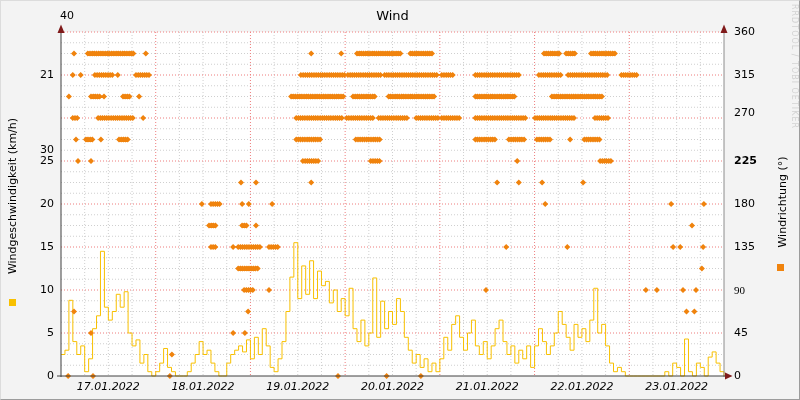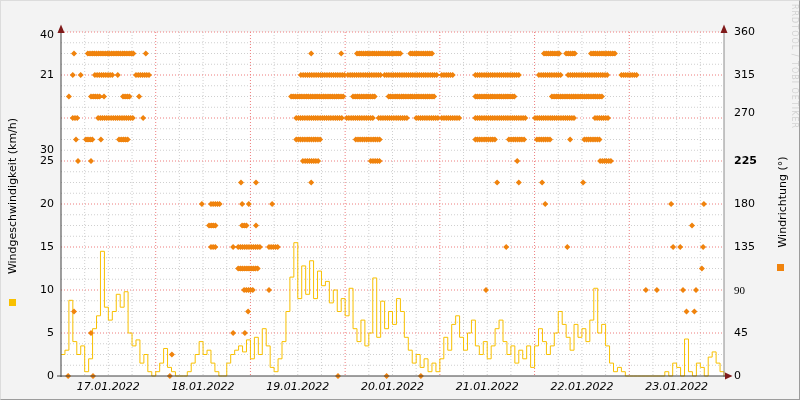--- a/index.html
+++ b/index.html
@@ -91,35 +91,36 @@
       <line x1="60" y1="31" x2="723" y2="31" stroke="#ee7d7d" stroke-width="1" stroke-dasharray="1 2"></line>
       <path d="M60,353.5 L63.94642857142857,353.5 L63.94642857142857,349.2 L67.89285714285714,349.2 L67.89285714285714,299.32 L71.83928571428571,299.32 L71.83928571428571,340.6 L75.78571428571429,340.6 L75.78571428571429,353.5 L79.73214285714286,353.5 L79.73214285714286,344.9 L83.67857142857143,344.9 L83.67857142857143,370.7 L87.625,370.7 L87.625,357.8 L91.57142857142857,357.8 L91.57142857142857,327.7 L95.51785714285714,327.7 L95.51785714285714,314.8 L99.46428571428572,314.8 L99.46428571428572,250.3 L103.41071428571428,250.3 L103.41071428571428,306.2 L107.35714285714286,306.2 L107.35714285714286,319.1 L111.30357142857143,319.1 L111.30357142857143,310.5 L115.25,310.5 L115.25,293.3 L119.19642857142857,293.3 L119.19642857142857,306.2 L123.14285714285714,306.2 L123.14285714285714,290.72 L127.08928571428571,290.72 L127.08928571428571,332 L131.03571428571428,332 L131.03571428571428,344.9 L134.98214285714286,344.9 L134.98214285714286,338.88 L138.92857142857144,338.88 L138.92857142857144,362.1 L142.875,362.1 L142.875,353.5 L146.82142857142856,353.5 L146.82142857142856,370.7 L150.76785714285714,370.7 L150.76785714285714,375 L154.71428571428572,375 L154.71428571428572,370.7 L158.66071428571428,370.7 L158.66071428571428,362.1 L162.60714285714286,362.1 L162.60714285714286,347.48 L166.55357142857144,347.48 L166.55357142857144,366.4 L170.5,366.4 L170.5,370.7 L174.44642857142856,370.7 L174.44642857142856,375 L178.39285714285714,375 L178.39285714285714,375 L182.33928571428572,375 L182.33928571428572,375 L186.28571428571428,375 L186.28571428571428,370.7 L190.23214285714286,370.7 L190.23214285714286,362.1 L194.17857142857142,362.1 L194.17857142857142,353.5 L198.125,353.5 L198.125,340.6 L202.07142857142858,340.6 L202.07142857142858,353.5 L206.01785714285714,353.5 L206.01785714285714,349.2 L209.96428571428572,349.2 L209.96428571428572,362.1 L213.91071428571428,362.1 L213.91071428571428,370.7 L217.85714285714286,370.7 L217.85714285714286,375 L221.80357142857142,375 L221.80357142857142,375 L225.75,375 L225.75,362.1 L229.69642857142858,362.1 L229.69642857142858,353.5 L233.64285714285714,353.5 L233.64285714285714,349.2 L237.58928571428572,349.2 L237.58928571428572,344.9 L241.53571428571428,344.9 L241.53571428571428,350.92 L245.48214285714286,350.92 L245.48214285714286,338.88 L249.42857142857142,338.88 L249.42857142857142,357.8 L253.375,357.8 L253.375,336.3 L257.32142857142856,336.3 L257.32142857142856,353.5 L261.2678571428571,353.5 L261.2678571428571,327.7 L265.2142857142857,327.7 L265.2142857142857,344.9 L269.1607142857143,344.9 L269.1607142857143,366.4 L273.1071428571429,366.4 L273.1071428571429,370.7 L277.05357142857144,370.7 L277.05357142857144,357.8 L281,357.8 L281,340.6 L284.94642857142856,340.6 L284.94642857142856,310.5 L288.8928571428571,310.5 L288.8928571428571,276.1 L292.8392857142857,276.1 L292.8392857142857,241.7 L296.7857142857143,241.7 L296.7857142857143,297.6 L300.7321428571429,297.6 L300.7321428571429,264.92 L304.67857142857144,264.92 L304.67857142857144,293.3 L308.625,293.3 L308.625,259.76 L312.57142857142856,259.76 L312.57142857142856,297.6 L316.51785714285717,297.6 L316.51785714285717,270.08 L320.4642857142857,270.08 L320.4642857142857,284.7 L324.4107142857143,284.7 L324.4107142857143,280.4 L328.35714285714283,280.4 L328.35714285714283,301.9 L332.30357142857144,301.9 L332.30357142857144,289 L336.25,289 L336.25,310.5 L340.19642857142856,310.5 L340.19642857142856,297.6 L344.14285714285717,297.6 L344.14285714285717,314.8 L348.0892857142857,314.8 L348.0892857142857,287.28 L352.0357142857143,287.28 L352.0357142857143,327.7 L355.98214285714283,327.7 L355.98214285714283,340.6 L359.92857142857144,340.6 L359.92857142857144,319.1 L363.875,319.1 L363.875,344.9 L367.82142857142856,344.9 L367.82142857142856,332 L371.76785714285717,332 L371.76785714285717,276.96000000000004 L375.7142857142857,276.96000000000004 L375.7142857142857,336.3 L379.6607142857143,336.3 L379.6607142857143,300.18 L383.60714285714283,300.18 L383.60714285714283,327.7 L387.55357142857144,327.7 L387.55357142857144,310.5 L391.5,310.5 L391.5,323.4 L395.44642857142856,323.4 L395.44642857142856,297.6 L399.39285714285717,297.6 L399.39285714285717,310.5 L403.3392857142857,310.5 L403.3392857142857,336.3 L407.2857142857143,336.3 L407.2857142857143,349.2 L411.23214285714283,349.2 L411.23214285714283,362.1 L415.17857142857144,362.1 L415.17857142857144,353.5 L419.125,353.5 L419.125,366.4 L423.07142857142856,366.4 L423.07142857142856,357.8 L427.01785714285717,357.8 L427.01785714285717,370.7 L430.9642857142857,370.7 L430.9642857142857,362.1 L434.9107142857143,362.1 L434.9107142857143,370.7 L438.85714285714283,370.7 L438.85714285714283,357.8 L442.80357142857144,357.8 L442.80357142857144,336.3 L446.75,336.3 L446.75,349.2 L450.69642857142856,349.2 L450.69642857142856,323.4 L454.64285714285717,323.4 L454.64285714285717,314.8 L458.5892857142857,314.8 L458.5892857142857,336.3 L462.5357142857143,336.3 L462.5357142857143,349.2 L466.48214285714283,349.2 L466.48214285714283,332 L470.42857142857144,332 L470.42857142857144,319.1 L474.375,319.1 L474.375,344.9 L478.32142857142856,344.9 L478.32142857142856,353.5 L482.26785714285717,353.5 L482.26785714285717,340.6 L486.2142857142857,340.6 L486.2142857142857,357.8 L490.1607142857143,357.8 L490.1607142857143,344.9 L494.10714285714283,344.9 L494.10714285714283,327.7 L498.05357142857144,327.7 L498.05357142857144,319.1 L502,319.1 L502,340.6 L505.94642857142856,340.6 L505.94642857142856,353.5 L509.89285714285717,353.5 L509.89285714285717,344.9 L513.8392857142858,344.9 L513.8392857142858,362.1 L517.7857142857142,362.1 L517.7857142857142,349.2 L521.7321428571429,349.2 L521.7321428571429,357.8 L525.6785714285714,357.8 L525.6785714285714,344.9 L529.625,344.9 L529.625,366.4 L533.5714285714286,366.4 L533.5714285714286,344.9 L537.5178571428571,344.9 L537.5178571428571,327.7 L541.4642857142858,327.7 L541.4642857142858,340.6 L545.4107142857142,340.6 L545.4107142857142,353.5 L549.3571428571429,353.5 L549.3571428571429,344.9 L553.3035714285714,344.9 L553.3035714285714,332 L557.25,332 L557.25,310.5 L561.1964285714286,310.5 L561.1964285714286,323.4 L565.1428571428571,323.4 L565.1428571428571,336.3 L569.0892857142858,336.3 L569.0892857142858,349.2 L573.0357142857143,349.2 L573.0357142857143,323.4 L576.9821428571429,323.4 L576.9821428571429,336.3 L580.9285714285714,336.3 L580.9285714285714,327.7 L584.875,327.7 L584.875,340.6 L588.8214285714286,340.6 L588.8214285714286,319.1 L592.7678571428571,319.1 L592.7678571428571,287.28 L596.7142857142857,287.28 L596.7142857142857,332 L600.6607142857143,332 L600.6607142857143,323.4 L604.6071428571429,323.4 L604.6071428571429,344.9 L608.5535714285714,344.9 L608.5535714285714,362.1 L612.5,362.1 L612.5,370.7 L616.4464285714286,370.7 L616.4464285714286,366.4 L620.3928571428571,366.4 L620.3928571428571,370.7 L624.3392857142857,370.7 L624.3392857142857,375 L628.2857142857143,375 L628.2857142857143,375 L632.2321428571429,375 L632.2321428571429,375 L636.1785714285714,375 L636.1785714285714,375 L640.125,375 L640.125,375 L644.0714285714286,375 L644.0714285714286,375 L648.0178571428571,375 L648.0178571428571,375 L651.9642857142857,375 L651.9642857142857,375 L655.9107142857143,375 L655.9107142857143,375 L659.8571428571429,375 L659.8571428571429,375 L663.8035714285714,375 L663.8035714285714,370.7 L667.75,370.7 L667.75,375 L671.6964285714286,375 L671.6964285714286,362.1 L675.6428571428571,362.1 L675.6428571428571,366.4 L679.5892857142857,366.4 L679.5892857142857,375 L683.5357142857143,375 L683.5357142857143,338.02 L687.4821428571429,338.02 L687.4821428571429,370.7 L691.4285714285714,370.7 L691.4285714285714,375 L695.375,375 L695.375,362.1 L699.3214285714286,362.1 L699.3214285714286,366.4 L703.2678571428571,366.4 L703.2678571428571,375 L707.2142857142857,375 L707.2142857142857,356.08 L711.1607142857143,356.08 L711.1607142857143,350.92 L715.1071428571429,350.92 L715.1071428571429,362.1 L719.0535714285714,362.1 L719.0535714285714,370.7 L723,370.7 L723,375" fill="none" stroke="#f8c000" stroke-width="1"></path>
       <path d="M73.0,49.5 L76.0,52.5 L73.0,55.5 L70.0,52.5 Z M86.8,49.5 L89.8,52.5 L86.8,55.5 L83.8,52.5 Z M89.0,49.5 L92.0,52.5 L89.0,55.5 L86.0,52.5 Z M91.2,49.5 L94.2,52.5 L91.2,55.5 L88.2,52.5 Z M93.3,49.5 L96.3,52.5 L93.3,55.5 L90.3,52.5 Z M95.5,49.5 L98.5,52.5 L95.5,55.5 L92.5,52.5 Z M97.7,49.5 L100.7,52.5 L97.7,55.5 L94.7,52.5 Z M99.9,49.5 L102.9,52.5 L99.9,55.5 L96.9,52.5 Z M102.0,49.5 L105.0,52.5 L102.0,55.5 L99.0,52.5 Z M104.2,49.5 L107.2,52.5 L104.2,55.5 L101.2,52.5 Z M106.4,49.5 L109.4,52.5 L106.4,55.5 L103.4,52.5 Z M108.5,49.5 L111.5,52.5 L108.5,55.5 L105.5,52.5 Z M110.7,49.5 L113.7,52.5 L110.7,55.5 L107.7,52.5 Z M112.9,49.5 L115.9,52.5 L112.9,55.5 L109.9,52.5 Z M115.1,49.5 L118.1,52.5 L115.1,55.5 L112.1,52.5 Z M117.2,49.5 L120.2,52.5 L117.2,55.5 L114.2,52.5 Z M119.4,49.5 L122.4,52.5 L119.4,55.5 L116.4,52.5 Z M121.6,49.5 L124.6,52.5 L121.6,55.5 L118.6,52.5 Z M123.7,49.5 L126.7,52.5 L123.7,55.5 L120.7,52.5 Z M125.9,49.5 L128.9,52.5 L125.9,55.5 L122.9,52.5 Z M128.1,49.5 L131.1,52.5 L128.1,55.5 L125.1,52.5 Z M130.2,49.5 L133.2,52.5 L130.2,55.5 L127.2,52.5 Z M132.4,49.5 L135.4,52.5 L132.4,55.5 L129.4,52.5 Z M144.8,49.5 L147.8,52.5 L144.8,55.5 L141.8,52.5 Z M310.2,49.5 L313.2,52.5 L310.2,55.5 L307.2,52.5 Z M340.2,49.5 L343.2,52.5 L340.2,55.5 L337.2,52.5 Z M356.0,49.5 L359.0,52.5 L356.0,55.5 L353.0,52.5 Z M358.2,49.5 L361.2,52.5 L358.2,55.5 L355.2,52.5 Z M360.3,49.5 L363.3,52.5 L360.3,55.5 L357.3,52.5 Z M362.5,49.5 L365.5,52.5 L362.5,55.5 L359.5,52.5 Z M364.7,49.5 L367.7,52.5 L364.7,55.5 L361.7,52.5 Z M366.8,49.5 L369.8,52.5 L366.8,55.5 L363.8,52.5 Z M369.0,49.5 L372.0,52.5 L369.0,55.5 L366.0,52.5 Z M371.2,49.5 L374.2,52.5 L371.2,55.5 L368.2,52.5 Z M373.3,49.5 L376.3,52.5 L373.3,55.5 L370.3,52.5 Z M375.5,49.5 L378.5,52.5 L375.5,55.5 L372.5,52.5 Z M377.7,49.5 L380.7,52.5 L377.7,55.5 L374.7,52.5 Z M379.9,49.5 L382.9,52.5 L379.9,55.5 L376.9,52.5 Z M382.0,49.5 L385.0,52.5 L382.0,55.5 L379.0,52.5 Z M384.2,49.5 L387.2,52.5 L384.2,55.5 L381.2,52.5 Z M386.4,49.5 L389.4,52.5 L386.4,55.5 L383.4,52.5 Z M388.5,49.5 L391.5,52.5 L388.5,55.5 L385.5,52.5 Z M390.7,49.5 L393.7,52.5 L390.7,55.5 L387.7,52.5 Z M392.9,49.5 L395.9,52.5 L392.9,55.5 L389.9,52.5 Z M395.1,49.5 L398.1,52.5 L395.1,55.5 L392.1,52.5 Z M397.2,49.5 L400.2,52.5 L397.2,55.5 L394.2,52.5 Z M399.4,49.5 L402.4,52.5 L399.4,55.5 L396.4,52.5 Z M409.3,49.5 L412.3,52.5 L409.3,55.5 L406.3,52.5 Z M411.4,49.5 L414.4,52.5 L411.4,55.5 L408.4,52.5 Z M413.6,49.5 L416.6,52.5 L413.6,55.5 L410.6,52.5 Z M415.8,49.5 L418.8,52.5 L415.8,55.5 L412.8,52.5 Z M417.9,49.5 L420.9,52.5 L417.9,55.5 L414.9,52.5 Z M420.1,49.5 L423.1,52.5 L420.1,55.5 L417.1,52.5 Z M422.3,49.5 L425.3,52.5 L422.3,55.5 L419.3,52.5 Z M424.5,49.5 L427.5,52.5 L424.5,55.5 L421.5,52.5 Z M426.6,49.5 L429.6,52.5 L426.6,55.5 L423.6,52.5 Z M428.8,49.5 L431.8,52.5 L428.8,55.5 L425.8,52.5 Z M431.0,49.5 L434.0,52.5 L431.0,55.5 L428.0,52.5 Z M543.0,49.5 L546.0,52.5 L543.0,55.5 L540.0,52.5 Z M545.2,49.5 L548.2,52.5 L545.2,55.5 L542.2,52.5 Z M547.4,49.5 L550.4,52.5 L547.4,55.5 L544.4,52.5 Z M549.6,49.5 L552.6,52.5 L549.6,55.5 L546.6,52.5 Z M551.7,49.5 L554.7,52.5 L551.7,55.5 L548.7,52.5 Z M553.9,49.5 L556.9,52.5 L553.9,55.5 L550.9,52.5 Z M556.1,49.5 L559.1,52.5 L556.1,55.5 L553.1,52.5 Z M558.2,49.5 L561.2,52.5 L558.2,55.5 L555.2,52.5 Z M565.1,49.5 L568.1,52.5 L565.1,55.5 L562.1,52.5 Z M567.3,49.5 L570.3,52.5 L567.3,55.5 L564.3,52.5 Z M569.5,49.5 L572.5,52.5 L569.5,55.5 L566.5,52.5 Z M571.7,49.5 L574.7,52.5 L571.7,55.5 L568.7,52.5 Z M573.8,49.5 L576.8,52.5 L573.8,55.5 L570.8,52.5 Z M590.0,49.5 L593.0,52.5 L590.0,55.5 L587.0,52.5 Z M592.2,49.5 L595.2,52.5 L592.2,55.5 L589.2,52.5 Z M594.3,49.5 L597.3,52.5 L594.3,55.5 L591.3,52.5 Z M596.5,49.5 L599.5,52.5 L596.5,55.5 L593.5,52.5 Z M598.7,49.5 L601.7,52.5 L598.7,55.5 L595.7,52.5 Z M600.9,49.5 L603.9,52.5 L600.9,55.5 L597.9,52.5 Z M603.0,49.5 L606.0,52.5 L603.0,55.5 L600.0,52.5 Z M605.2,49.5 L608.2,52.5 L605.2,55.5 L602.2,52.5 Z M607.4,49.5 L610.4,52.5 L607.4,55.5 L604.4,52.5 Z M609.5,49.5 L612.5,52.5 L609.5,55.5 L606.5,52.5 Z M611.7,49.5 L614.7,52.5 L611.7,55.5 L608.7,52.5 Z M613.9,49.5 L616.9,52.5 L613.9,55.5 L610.9,52.5 Z M71.8,71.0 L74.8,74.0 L71.8,77.0 L68.8,74.0 Z M79.7,71.0 L82.7,74.0 L79.7,77.0 L76.7,74.0 Z M93.9,71.0 L96.9,74.0 L93.9,77.0 L90.9,74.0 Z M96.1,71.0 L99.1,74.0 L96.1,77.0 L93.1,74.0 Z M98.3,71.0 L101.3,74.0 L98.3,77.0 L95.3,74.0 Z M100.5,71.0 L103.5,74.0 L100.5,77.0 L97.5,74.0 Z M102.6,71.0 L105.6,74.0 L102.6,77.0 L99.6,74.0 Z M104.8,71.0 L107.8,74.0 L104.8,77.0 L101.8,74.0 Z M107.0,71.0 L110.0,74.0 L107.0,77.0 L104.0,74.0 Z M109.1,71.0 L112.1,74.0 L109.1,77.0 L106.1,74.0 Z M111.3,71.0 L114.3,74.0 L111.3,77.0 L108.3,74.0 Z M116.8,71.0 L119.8,74.0 L116.8,77.0 L113.8,74.0 Z M135.0,71.0 L138.0,74.0 L135.0,77.0 L132.0,74.0 Z M137.2,71.0 L140.2,74.0 L137.2,77.0 L134.2,74.0 Z M139.3,71.0 L142.3,74.0 L139.3,77.0 L136.3,74.0 Z M141.5,71.0 L144.5,74.0 L141.5,77.0 L138.5,74.0 Z M143.7,71.0 L146.7,74.0 L143.7,77.0 L140.7,74.0 Z M145.8,71.0 L148.8,74.0 L145.8,77.0 L142.8,74.0 Z M148.0,71.0 L151.0,74.0 L148.0,77.0 L145.0,74.0 Z M299.9,71.0 L302.9,74.0 L299.9,77.0 L296.9,74.0 Z M302.1,71.0 L305.1,74.0 L302.1,77.0 L299.1,74.0 Z M304.3,71.0 L307.3,74.0 L304.3,77.0 L301.3,74.0 Z M306.5,71.0 L309.5,74.0 L306.5,77.0 L303.5,74.0 Z M308.6,71.0 L311.6,74.0 L308.6,77.0 L305.6,74.0 Z M310.8,71.0 L313.8,74.0 L310.8,77.0 L307.8,74.0 Z M313.0,71.0 L316.0,74.0 L313.0,77.0 L310.0,74.0 Z M315.1,71.0 L318.1,74.0 L315.1,77.0 L312.1,74.0 Z M317.3,71.0 L320.3,74.0 L317.3,77.0 L314.3,74.0 Z M319.5,71.0 L322.5,74.0 L319.5,77.0 L316.5,74.0 Z M321.6,71.0 L324.6,74.0 L321.6,77.0 L318.6,74.0 Z M323.8,71.0 L326.8,74.0 L323.8,77.0 L320.8,74.0 Z M326.0,71.0 L329.0,74.0 L326.0,77.0 L323.0,74.0 Z M328.2,71.0 L331.2,74.0 L328.2,77.0 L325.2,74.0 Z M330.3,71.0 L333.3,74.0 L330.3,77.0 L327.3,74.0 Z M332.5,71.0 L335.5,74.0 L332.5,77.0 L329.5,74.0 Z M334.7,71.0 L337.7,74.0 L334.7,77.0 L331.7,74.0 Z M336.8,71.0 L339.8,74.0 L336.8,77.0 L333.8,74.0 Z M339.0,71.0 L342.0,74.0 L339.0,77.0 L336.0,74.0 Z M341.2,71.0 L344.2,74.0 L341.2,77.0 L338.2,74.0 Z M343.4,71.0 L346.4,74.0 L343.4,77.0 L340.4,74.0 Z M346.9,71.0 L349.9,74.0 L346.9,77.0 L343.9,74.0 Z M349.1,71.0 L352.1,74.0 L349.1,77.0 L346.1,74.0 Z M351.2,71.0 L354.2,74.0 L351.2,77.0 L348.2,74.0 Z M353.4,71.0 L356.4,74.0 L353.4,77.0 L350.4,74.0 Z M355.6,71.0 L358.6,74.0 L355.6,77.0 L352.6,74.0 Z M357.8,71.0 L360.8,74.0 L357.8,77.0 L354.8,74.0 Z M359.9,71.0 L362.9,74.0 L359.9,77.0 L356.9,74.0 Z M362.1,71.0 L365.1,74.0 L362.1,77.0 L359.1,74.0 Z M364.3,71.0 L367.3,74.0 L364.3,77.0 L361.3,74.0 Z M366.4,71.0 L369.4,74.0 L366.4,77.0 L363.4,74.0 Z M368.6,71.0 L371.6,74.0 L368.6,77.0 L365.6,74.0 Z M370.8,71.0 L373.8,74.0 L370.8,77.0 L367.8,74.0 Z M373.0,71.0 L376.0,74.0 L373.0,77.0 L370.0,74.0 Z M375.1,71.0 L378.1,74.0 L375.1,77.0 L372.1,74.0 Z M377.3,71.0 L380.3,74.0 L377.3,77.0 L374.3,74.0 Z M379.5,71.0 L382.5,74.0 L379.5,77.0 L376.5,74.0 Z M383.6,71.0 L386.6,74.0 L383.6,77.0 L380.6,74.0 Z M385.8,71.0 L388.8,74.0 L385.8,77.0 L382.8,74.0 Z M387.9,71.0 L390.9,74.0 L387.9,77.0 L384.9,74.0 Z M390.1,71.0 L393.1,74.0 L390.1,77.0 L387.1,74.0 Z M392.3,71.0 L395.3,74.0 L392.3,77.0 L389.3,74.0 Z M394.5,71.0 L397.5,74.0 L394.5,77.0 L391.5,74.0 Z M396.6,71.0 L399.6,74.0 L396.6,77.0 L393.6,74.0 Z M398.8,71.0 L401.8,74.0 L398.8,77.0 L395.8,74.0 Z M401.0,71.0 L404.0,74.0 L401.0,77.0 L398.0,74.0 Z M403.1,71.0 L406.1,74.0 L403.1,77.0 L400.1,74.0 Z M405.3,71.0 L408.3,74.0 L405.3,77.0 L402.3,74.0 Z M407.5,71.0 L410.5,74.0 L407.5,77.0 L404.5,74.0 Z M409.7,71.0 L412.7,74.0 L409.7,77.0 L406.7,74.0 Z M411.8,71.0 L414.8,74.0 L411.8,77.0 L408.8,74.0 Z M414.0,71.0 L417.0,74.0 L414.0,77.0 L411.0,74.0 Z M416.2,71.0 L419.2,74.0 L416.2,77.0 L413.2,74.0 Z M418.3,71.0 L421.3,74.0 L418.3,77.0 L415.3,74.0 Z M420.5,71.0 L423.5,74.0 L420.5,77.0 L417.5,74.0 Z M422.7,71.0 L425.7,74.0 L422.7,77.0 L419.7,74.0 Z M424.8,71.0 L427.8,74.0 L424.8,77.0 L421.8,74.0 Z M427.0,71.0 L430.0,74.0 L427.0,77.0 L424.0,74.0 Z M429.2,71.0 L432.2,74.0 L429.2,77.0 L426.2,74.0 Z M431.4,71.0 L434.4,74.0 L431.4,77.0 L428.4,74.0 Z M433.5,71.0 L436.5,74.0 L433.5,77.0 L430.5,74.0 Z M435.7,71.0 L438.7,74.0 L435.7,77.0 L432.7,74.0 Z M440.8,71.0 L443.8,74.0 L440.8,77.0 L437.8,74.0 Z M443.0,71.0 L446.0,74.0 L443.0,77.0 L440.0,74.0 Z M445.2,71.0 L448.2,74.0 L445.2,77.0 L442.2,74.0 Z M447.3,71.0 L450.3,74.0 L447.3,77.0 L444.3,74.0 Z M449.5,71.0 L452.5,74.0 L449.5,77.0 L446.5,74.0 Z M451.7,71.0 L454.7,74.0 L451.7,77.0 L448.7,74.0 Z M474.4,71.0 L477.4,74.0 L474.4,77.0 L471.4,74.0 Z M476.5,71.0 L479.5,74.0 L476.5,77.0 L473.5,74.0 Z M478.7,71.0 L481.7,74.0 L478.7,77.0 L475.7,74.0 Z M480.9,71.0 L483.9,74.0 L480.9,77.0 L477.9,74.0 Z M483.1,71.0 L486.1,74.0 L483.1,77.0 L480.1,74.0 Z M485.2,71.0 L488.2,74.0 L485.2,77.0 L482.2,74.0 Z M487.4,71.0 L490.4,74.0 L487.4,77.0 L484.4,74.0 Z M489.6,71.0 L492.6,74.0 L489.6,77.0 L486.6,74.0 Z M491.7,71.0 L494.7,74.0 L491.7,77.0 L488.7,74.0 Z M493.9,71.0 L496.9,74.0 L493.9,77.0 L490.9,74.0 Z M496.1,71.0 L499.1,74.0 L496.1,77.0 L493.1,74.0 Z M498.3,71.0 L501.3,74.0 L498.3,77.0 L495.3,74.0 Z M500.4,71.0 L503.4,74.0 L500.4,77.0 L497.4,74.0 Z M502.6,71.0 L505.6,74.0 L502.6,77.0 L499.6,74.0 Z M504.8,71.0 L507.8,74.0 L504.8,77.0 L501.8,74.0 Z M506.9,71.0 L509.9,74.0 L506.9,77.0 L503.9,74.0 Z M509.1,71.0 L512.1,74.0 L509.1,77.0 L506.1,74.0 Z M511.3,71.0 L514.3,74.0 L511.3,77.0 L508.3,74.0 Z M513.4,71.0 L516.4,74.0 L513.4,77.0 L510.4,74.0 Z M515.6,71.0 L518.6,74.0 L515.6,77.0 L512.6,74.0 Z M517.8,71.0 L520.8,74.0 L517.8,77.0 L514.8,74.0 Z M537.9,71.0 L540.9,74.0 L537.9,77.0 L534.9,74.0 Z M540.1,71.0 L543.1,74.0 L540.1,77.0 L537.1,74.0 Z M542.3,71.0 L545.3,74.0 L542.3,77.0 L539.3,74.0 Z M544.4,71.0 L547.4,74.0 L544.4,77.0 L541.4,74.0 Z M546.6,71.0 L549.6,74.0 L546.6,77.0 L543.6,74.0 Z M548.8,71.0 L551.8,74.0 L548.8,77.0 L545.8,74.0 Z M550.9,71.0 L553.9,74.0 L550.9,77.0 L547.9,74.0 Z M553.1,71.0 L556.1,74.0 L553.1,77.0 L550.1,74.0 Z M555.3,71.0 L558.3,74.0 L555.3,77.0 L552.3,74.0 Z M557.4,71.0 L560.4,74.0 L557.4,77.0 L554.4,74.0 Z M559.6,71.0 L562.6,74.0 L559.6,77.0 L556.6,74.0 Z M567.1,71.0 L570.1,74.0 L567.1,77.0 L564.1,74.0 Z M569.3,71.0 L572.3,74.0 L569.3,77.0 L566.3,74.0 Z M571.5,71.0 L574.5,74.0 L571.5,77.0 L568.5,74.0 Z M573.6,71.0 L576.6,74.0 L573.6,77.0 L570.6,74.0 Z M575.8,71.0 L578.8,74.0 L575.8,77.0 L572.8,74.0 Z M578.0,71.0 L581.0,74.0 L578.0,77.0 L575.0,74.0 Z M580.1,71.0 L583.1,74.0 L580.1,77.0 L577.1,74.0 Z M582.3,71.0 L585.3,74.0 L582.3,77.0 L579.3,74.0 Z M584.5,71.0 L587.5,74.0 L584.5,77.0 L581.5,74.0 Z M586.7,71.0 L589.7,74.0 L586.7,77.0 L583.7,74.0 Z M588.8,71.0 L591.8,74.0 L588.8,77.0 L585.8,74.0 Z M591.0,71.0 L594.0,74.0 L591.0,77.0 L588.0,74.0 Z M593.2,71.0 L596.2,74.0 L593.2,77.0 L590.2,74.0 Z M595.3,71.0 L598.3,74.0 L595.3,77.0 L592.3,74.0 Z M597.5,71.0 L600.5,74.0 L597.5,77.0 L594.5,74.0 Z M599.7,71.0 L602.7,74.0 L599.7,77.0 L596.7,74.0 Z M601.8,71.0 L604.8,74.0 L601.8,77.0 L598.8,74.0 Z M604.0,71.0 L607.0,74.0 L604.0,77.0 L601.0,74.0 Z M606.2,71.0 L609.2,74.0 L606.2,77.0 L603.2,74.0 Z M620.4,71.0 L623.4,74.0 L620.4,77.0 L617.4,74.0 Z M622.6,71.0 L625.6,74.0 L622.6,77.0 L619.6,74.0 Z M624.7,71.0 L627.7,74.0 L624.7,77.0 L621.7,74.0 Z M626.9,71.0 L629.9,74.0 L626.9,77.0 L623.9,74.0 Z M629.1,71.0 L632.1,74.0 L629.1,77.0 L626.1,74.0 Z M631.2,71.0 L634.2,74.0 L631.2,77.0 L628.2,74.0 Z M633.4,71.0 L636.4,74.0 L633.4,77.0 L630.4,74.0 Z M635.6,71.0 L638.6,74.0 L635.6,77.0 L632.6,74.0 Z M67.9,92.5 L70.9,95.5 L67.9,98.5 L64.9,95.5 Z M90.0,92.5 L93.0,95.5 L90.0,98.5 L87.0,95.5 Z M92.2,92.5 L95.2,95.5 L92.2,98.5 L89.2,95.5 Z M94.3,92.5 L97.3,95.5 L94.3,98.5 L91.3,95.5 Z M96.5,92.5 L99.5,95.5 L96.5,98.5 L93.5,95.5 Z M98.7,92.5 L101.7,95.5 L98.7,98.5 L95.7,95.5 Z M103.0,92.5 L106.0,95.5 L103.0,98.5 L100.0,95.5 Z M122.0,92.5 L125.0,95.5 L122.0,98.5 L119.0,95.5 Z M124.1,92.5 L127.1,95.5 L124.1,98.5 L121.1,95.5 Z M126.3,92.5 L129.3,95.5 L126.3,98.5 L123.3,95.5 Z M128.5,92.5 L131.5,95.5 L128.5,98.5 L125.5,95.5 Z M138.1,92.5 L141.1,95.5 L138.1,98.5 L135.1,95.5 Z M290.1,92.5 L293.1,95.5 L290.1,98.5 L287.1,95.5 Z M292.2,92.5 L295.2,95.5 L292.2,98.5 L289.2,95.5 Z M294.4,92.5 L297.4,95.5 L294.4,98.5 L291.4,95.5 Z M296.6,92.5 L299.6,95.5 L296.6,98.5 L293.6,95.5 Z M298.8,92.5 L301.8,95.5 L298.8,98.5 L295.8,95.5 Z M300.9,92.5 L303.9,95.5 L300.9,98.5 L297.9,95.5 Z M303.1,92.5 L306.1,95.5 L303.1,98.5 L300.1,95.5 Z M305.3,92.5 L308.3,95.5 L305.3,98.5 L302.3,95.5 Z M307.4,92.5 L310.4,95.5 L307.4,98.5 L304.4,95.5 Z M309.6,92.5 L312.6,95.5 L309.6,98.5 L306.6,95.5 Z M311.8,92.5 L314.8,95.5 L311.8,98.5 L308.8,95.5 Z M314.0,92.5 L317.0,95.5 L314.0,98.5 L311.0,95.5 Z M316.1,92.5 L319.1,95.5 L316.1,98.5 L313.1,95.5 Z M318.3,92.5 L321.3,95.5 L318.3,98.5 L315.3,95.5 Z M320.5,92.5 L323.5,95.5 L320.5,98.5 L317.5,95.5 Z M322.6,92.5 L325.6,95.5 L322.6,98.5 L319.6,95.5 Z M324.8,92.5 L327.8,95.5 L324.8,98.5 L321.8,95.5 Z M327.0,92.5 L330.0,95.5 L327.0,98.5 L324.0,95.5 Z M329.1,92.5 L332.1,95.5 L329.1,98.5 L326.1,95.5 Z M331.3,92.5 L334.3,95.5 L331.3,98.5 L328.3,95.5 Z M333.5,92.5 L336.5,95.5 L333.5,98.5 L330.5,95.5 Z M335.7,92.5 L338.7,95.5 L335.7,98.5 L332.7,95.5 Z M337.8,92.5 L340.8,95.5 L337.8,98.5 L334.8,95.5 Z M340.0,92.5 L343.0,95.5 L340.0,98.5 L337.0,95.5 Z M342.2,92.5 L345.2,95.5 L342.2,98.5 L339.2,95.5 Z M352.0,92.5 L355.0,95.5 L352.0,98.5 L349.0,95.5 Z M354.2,92.5 L357.2,95.5 L354.2,98.5 L351.2,95.5 Z M356.4,92.5 L359.4,95.5 L356.4,98.5 L353.4,95.5 Z M358.5,92.5 L361.5,95.5 L358.5,98.5 L355.5,95.5 Z M360.7,92.5 L363.7,95.5 L360.7,98.5 L357.7,95.5 Z M362.9,92.5 L365.9,95.5 L362.9,98.5 L359.9,95.5 Z M365.1,92.5 L368.1,95.5 L365.1,98.5 L362.1,95.5 Z M367.2,92.5 L370.2,95.5 L367.2,98.5 L364.2,95.5 Z M369.4,92.5 L372.4,95.5 L369.4,98.5 L366.4,95.5 Z M371.6,92.5 L374.6,95.5 L371.6,98.5 L368.6,95.5 Z M373.7,92.5 L376.7,95.5 L373.7,98.5 L370.7,95.5 Z M387.6,92.5 L390.6,95.5 L387.6,98.5 L384.6,95.5 Z M389.7,92.5 L392.7,95.5 L389.7,98.5 L386.7,95.5 Z M391.9,92.5 L394.9,95.5 L391.9,98.5 L388.9,95.5 Z M394.1,92.5 L397.1,95.5 L394.1,98.5 L391.1,95.5 Z M396.2,92.5 L399.2,95.5 L396.2,98.5 L393.2,95.5 Z M398.4,92.5 L401.4,95.5 L398.4,98.5 L395.4,95.5 Z M400.6,92.5 L403.6,95.5 L400.6,98.5 L397.6,95.5 Z M402.7,92.5 L405.7,95.5 L402.7,98.5 L399.7,95.5 Z M404.9,92.5 L407.9,95.5 L404.9,98.5 L401.9,95.5 Z M407.1,92.5 L410.1,95.5 L407.1,98.5 L404.1,95.5 Z M409.3,92.5 L412.3,95.5 L409.3,98.5 L406.3,95.5 Z M411.4,92.5 L414.4,95.5 L411.4,98.5 L408.4,95.5 Z M413.6,92.5 L416.6,95.5 L413.6,98.5 L410.6,95.5 Z M415.8,92.5 L418.8,95.5 L415.8,98.5 L412.8,95.5 Z M417.9,92.5 L420.9,95.5 L417.9,98.5 L414.9,95.5 Z M420.1,92.5 L423.1,95.5 L420.1,98.5 L417.1,95.5 Z M422.3,92.5 L425.3,95.5 L422.3,98.5 L419.3,95.5 Z M424.5,92.5 L427.5,95.5 L424.5,98.5 L421.5,95.5 Z M426.6,92.5 L429.6,95.5 L426.6,98.5 L423.6,95.5 Z M428.8,92.5 L431.8,95.5 L428.8,98.5 L425.8,95.5 Z M431.0,92.5 L434.0,95.5 L431.0,98.5 L428.0,95.5 Z M433.1,92.5 L436.1,95.5 L433.1,98.5 L430.1,95.5 Z M474.4,92.5 L477.4,95.5 L474.4,98.5 L471.4,95.5 Z M476.5,92.5 L479.5,95.5 L476.5,98.5 L473.5,95.5 Z M478.7,92.5 L481.7,95.5 L478.7,98.5 L475.7,95.5 Z M480.9,92.5 L483.9,95.5 L480.9,98.5 L477.9,95.5 Z M483.1,92.5 L486.1,95.5 L483.1,98.5 L480.1,95.5 Z M485.2,92.5 L488.2,95.5 L485.2,98.5 L482.2,95.5 Z M487.4,92.5 L490.4,95.5 L487.4,98.5 L484.4,95.5 Z M489.6,92.5 L492.6,95.5 L489.6,98.5 L486.6,95.5 Z M491.7,92.5 L494.7,95.5 L491.7,98.5 L488.7,95.5 Z M493.9,92.5 L496.9,95.5 L493.9,98.5 L490.9,95.5 Z M496.1,92.5 L499.1,95.5 L496.1,98.5 L493.1,95.5 Z M498.3,92.5 L501.3,95.5 L498.3,98.5 L495.3,95.5 Z M500.4,92.5 L503.4,95.5 L500.4,98.5 L497.4,95.5 Z M502.6,92.5 L505.6,95.5 L502.6,98.5 L499.6,95.5 Z M504.8,92.5 L507.8,95.5 L504.8,98.5 L501.8,95.5 Z M506.9,92.5 L509.9,95.5 L506.9,98.5 L503.9,95.5 Z M509.1,92.5 L512.1,95.5 L509.1,98.5 L506.1,95.5 Z M511.3,92.5 L514.3,95.5 L511.3,98.5 L508.3,95.5 Z M513.4,92.5 L516.4,95.5 L513.4,98.5 L510.4,95.5 Z M550.9,92.5 L553.9,95.5 L550.9,98.5 L547.9,95.5 Z M553.1,92.5 L556.1,95.5 L553.1,98.5 L550.1,95.5 Z M555.3,92.5 L558.3,95.5 L555.3,98.5 L552.3,95.5 Z M557.4,92.5 L560.4,95.5 L557.4,98.5 L554.4,95.5 Z M559.6,92.5 L562.6,95.5 L559.6,98.5 L556.6,95.5 Z M561.8,92.5 L564.8,95.5 L561.8,98.5 L558.8,95.5 Z M564.0,92.5 L567.0,95.5 L564.0,98.5 L561.0,95.5 Z M566.1,92.5 L569.1,95.5 L566.1,98.5 L563.1,95.5 Z M568.3,92.5 L571.3,95.5 L568.3,98.5 L565.3,95.5 Z M570.5,92.5 L573.5,95.5 L570.5,98.5 L567.5,95.5 Z M572.6,92.5 L575.6,95.5 L572.6,98.5 L569.6,95.5 Z M574.8,92.5 L577.8,95.5 L574.8,98.5 L571.8,95.5 Z M577.0,92.5 L580.0,95.5 L577.0,98.5 L574.0,95.5 Z M579.2,92.5 L582.2,95.5 L579.2,98.5 L576.2,95.5 Z M581.3,92.5 L584.3,95.5 L581.3,98.5 L578.3,95.5 Z M583.5,92.5 L586.5,95.5 L583.5,98.5 L580.5,95.5 Z M585.7,92.5 L588.7,95.5 L585.7,98.5 L582.7,95.5 Z M587.8,92.5 L590.8,95.5 L587.8,98.5 L584.8,95.5 Z M590.0,92.5 L593.0,95.5 L590.0,98.5 L587.0,95.5 Z M592.2,92.5 L595.2,95.5 L592.2,98.5 L589.2,95.5 Z M594.3,92.5 L597.3,95.5 L594.3,98.5 L591.3,95.5 Z M596.5,92.5 L599.5,95.5 L596.5,98.5 L593.5,95.5 Z M598.7,92.5 L601.7,95.5 L598.7,98.5 L595.7,95.5 Z M600.9,92.5 L603.9,95.5 L600.9,98.5 L597.9,95.5 Z M71.8,114.0 L74.8,117.0 L71.8,120.0 L68.8,117.0 Z M74.0,114.0 L77.0,117.0 L74.0,120.0 L71.0,117.0 Z M76.2,114.0 L79.2,117.0 L76.2,120.0 L73.2,117.0 Z M97.1,114.0 L100.1,117.0 L97.1,120.0 L94.1,117.0 Z M99.3,114.0 L102.3,117.0 L99.3,120.0 L96.3,117.0 Z M101.4,114.0 L104.4,117.0 L101.4,120.0 L98.4,117.0 Z M103.6,114.0 L106.6,117.0 L103.6,120.0 L100.6,117.0 Z M105.8,114.0 L108.8,117.0 L105.8,120.0 L102.8,117.0 Z M107.9,114.0 L110.9,117.0 L107.9,120.0 L104.9,117.0 Z M110.1,114.0 L113.1,117.0 L110.1,120.0 L107.1,117.0 Z M112.3,114.0 L115.3,117.0 L112.3,120.0 L109.3,117.0 Z M114.5,114.0 L117.5,117.0 L114.5,120.0 L111.5,117.0 Z M116.6,114.0 L119.6,117.0 L116.6,120.0 L113.6,117.0 Z M118.8,114.0 L121.8,117.0 L118.8,120.0 L115.8,117.0 Z M121.0,114.0 L124.0,117.0 L121.0,120.0 L118.0,117.0 Z M123.1,114.0 L126.1,117.0 L123.1,120.0 L120.1,117.0 Z M125.3,114.0 L128.3,117.0 L125.3,120.0 L122.3,117.0 Z M127.5,114.0 L130.5,117.0 L127.5,120.0 L124.5,117.0 Z M129.7,114.0 L132.7,117.0 L129.7,120.0 L126.7,117.0 Z M131.8,114.0 L134.8,117.0 L131.8,120.0 L128.8,117.0 Z M142.1,114.0 L145.1,117.0 L142.1,120.0 L139.1,117.0 Z M295.2,114.0 L298.2,117.0 L295.2,120.0 L292.2,117.0 Z M297.4,114.0 L300.4,117.0 L297.4,120.0 L294.4,117.0 Z M299.5,114.0 L302.5,117.0 L299.5,120.0 L296.5,117.0 Z M301.7,114.0 L304.7,117.0 L301.7,120.0 L298.7,117.0 Z M303.9,114.0 L306.9,117.0 L303.9,120.0 L300.9,117.0 Z M306.1,114.0 L309.1,117.0 L306.1,120.0 L303.1,117.0 Z M308.2,114.0 L311.2,117.0 L308.2,120.0 L305.2,117.0 Z M310.4,114.0 L313.4,117.0 L310.4,120.0 L307.4,117.0 Z M312.6,114.0 L315.6,117.0 L312.6,120.0 L309.6,117.0 Z M314.7,114.0 L317.7,117.0 L314.7,120.0 L311.7,117.0 Z M316.9,114.0 L319.9,117.0 L316.9,120.0 L313.9,117.0 Z M319.1,114.0 L322.1,117.0 L319.1,120.0 L316.1,117.0 Z M321.3,114.0 L324.3,117.0 L321.3,120.0 L318.3,117.0 Z M323.4,114.0 L326.4,117.0 L323.4,120.0 L320.4,117.0 Z M325.6,114.0 L328.6,117.0 L325.6,120.0 L322.6,117.0 Z M327.8,114.0 L330.8,117.0 L327.8,120.0 L324.8,117.0 Z M329.9,114.0 L332.9,117.0 L329.9,120.0 L326.9,117.0 Z M332.1,114.0 L335.1,117.0 L332.1,120.0 L329.1,117.0 Z M334.3,114.0 L337.3,117.0 L334.3,120.0 L331.3,117.0 Z M336.4,114.0 L339.4,117.0 L336.4,120.0 L333.4,117.0 Z M338.6,114.0 L341.6,117.0 L338.6,120.0 L335.6,117.0 Z M340.8,114.0 L343.8,117.0 L340.8,120.0 L337.8,117.0 Z M345.7,114.0 L348.7,117.0 L345.7,120.0 L342.7,117.0 Z M347.9,114.0 L350.9,117.0 L347.9,120.0 L344.9,117.0 Z M350.1,114.0 L353.1,117.0 L350.1,120.0 L347.1,117.0 Z M352.2,114.0 L355.2,117.0 L352.2,120.0 L349.2,117.0 Z M354.4,114.0 L357.4,117.0 L354.4,120.0 L351.4,117.0 Z M356.6,114.0 L359.6,117.0 L356.6,120.0 L353.6,117.0 Z M358.7,114.0 L361.7,117.0 L358.7,120.0 L355.7,117.0 Z M360.9,114.0 L363.9,117.0 L360.9,120.0 L357.9,117.0 Z M363.1,114.0 L366.1,117.0 L363.1,120.0 L360.1,117.0 Z M365.3,114.0 L368.3,117.0 L365.3,120.0 L362.3,117.0 Z M367.4,114.0 L370.4,117.0 L367.4,120.0 L364.4,117.0 Z M369.6,114.0 L372.6,117.0 L369.6,120.0 L366.6,117.0 Z M371.8,114.0 L374.8,117.0 L371.8,120.0 L368.8,117.0 Z M377.7,114.0 L380.7,117.0 L377.7,120.0 L374.7,117.0 Z M379.9,114.0 L382.9,117.0 L379.9,120.0 L376.9,117.0 Z M382.0,114.0 L385.0,117.0 L382.0,120.0 L379.0,117.0 Z M384.2,114.0 L387.2,117.0 L384.2,120.0 L381.2,117.0 Z M386.4,114.0 L389.4,117.0 L386.4,120.0 L383.4,117.0 Z M388.5,114.0 L391.5,117.0 L388.5,120.0 L385.5,117.0 Z M390.7,114.0 L393.7,117.0 L390.7,120.0 L387.7,117.0 Z M392.9,114.0 L395.9,117.0 L392.9,120.0 L389.9,117.0 Z M395.1,114.0 L398.1,117.0 L395.1,120.0 L392.1,117.0 Z M397.2,114.0 L400.2,117.0 L397.2,120.0 L394.2,117.0 Z M399.4,114.0 L402.4,117.0 L399.4,120.0 L396.4,117.0 Z M401.6,114.0 L404.6,117.0 L401.6,120.0 L398.6,117.0 Z M403.7,114.0 L406.7,117.0 L403.7,120.0 L400.7,117.0 Z M405.9,114.0 L408.9,117.0 L405.9,120.0 L402.9,117.0 Z M415.2,114.0 L418.2,117.0 L415.2,120.0 L412.2,117.0 Z M417.3,114.0 L420.3,117.0 L417.3,120.0 L414.3,117.0 Z M419.5,114.0 L422.5,117.0 L419.5,120.0 L416.5,117.0 Z M421.7,114.0 L424.7,117.0 L421.7,120.0 L418.7,117.0 Z M423.9,114.0 L426.9,117.0 L423.9,120.0 L420.9,117.0 Z M426.0,114.0 L429.0,117.0 L426.0,120.0 L423.0,117.0 Z M428.2,114.0 L431.2,117.0 L428.2,120.0 L425.2,117.0 Z M430.4,114.0 L433.4,117.0 L430.4,120.0 L427.4,117.0 Z M432.5,114.0 L435.5,117.0 L432.5,120.0 L429.5,117.0 Z M434.7,114.0 L437.7,117.0 L434.7,120.0 L431.7,117.0 Z M436.9,114.0 L439.9,117.0 L436.9,120.0 L433.9,117.0 Z M440.8,114.0 L443.8,117.0 L440.8,120.0 L437.8,117.0 Z M443.0,114.0 L446.0,117.0 L443.0,120.0 L440.0,117.0 Z M445.2,114.0 L448.2,117.0 L445.2,120.0 L442.2,117.0 Z M447.3,114.0 L450.3,117.0 L447.3,120.0 L444.3,117.0 Z M449.5,114.0 L452.5,117.0 L449.5,120.0 L446.5,117.0 Z M451.7,114.0 L454.7,117.0 L451.7,120.0 L448.7,117.0 Z M453.9,114.0 L456.9,117.0 L453.9,120.0 L450.9,117.0 Z M456.0,114.0 L459.0,117.0 L456.0,120.0 L453.0,117.0 Z M458.2,114.0 L461.2,117.0 L458.2,120.0 L455.2,117.0 Z M474.4,114.0 L477.4,117.0 L474.4,120.0 L471.4,117.0 Z M476.5,114.0 L479.5,117.0 L476.5,120.0 L473.5,117.0 Z M478.7,114.0 L481.7,117.0 L478.7,120.0 L475.7,117.0 Z M480.9,114.0 L483.9,117.0 L480.9,120.0 L477.9,117.0 Z M483.1,114.0 L486.1,117.0 L483.1,120.0 L480.1,117.0 Z M485.2,114.0 L488.2,117.0 L485.2,120.0 L482.2,117.0 Z M487.4,114.0 L490.4,117.0 L487.4,120.0 L484.4,117.0 Z M489.6,114.0 L492.6,117.0 L489.6,120.0 L486.6,117.0 Z M491.7,114.0 L494.7,117.0 L491.7,120.0 L488.7,117.0 Z M493.9,114.0 L496.9,117.0 L493.9,120.0 L490.9,117.0 Z M496.1,114.0 L499.1,117.0 L496.1,120.0 L493.1,117.0 Z M498.3,114.0 L501.3,117.0 L498.3,120.0 L495.3,117.0 Z M500.4,114.0 L503.4,117.0 L500.4,120.0 L497.4,117.0 Z M502.6,114.0 L505.6,117.0 L502.6,120.0 L499.6,117.0 Z M504.8,114.0 L507.8,117.0 L504.8,120.0 L501.8,117.0 Z M506.9,114.0 L509.9,117.0 L506.9,120.0 L503.9,117.0 Z M509.1,114.0 L512.1,117.0 L509.1,120.0 L506.1,117.0 Z M511.3,114.0 L514.3,117.0 L511.3,120.0 L508.3,117.0 Z M513.4,114.0 L516.4,117.0 L513.4,120.0 L510.4,117.0 Z M515.6,114.0 L518.6,117.0 L515.6,120.0 L512.6,117.0 Z M517.8,114.0 L520.8,117.0 L517.8,120.0 L514.8,117.0 Z M520.0,114.0 L523.0,117.0 L520.0,120.0 L517.0,117.0 Z M522.1,114.0 L525.1,117.0 L522.1,120.0 L519.1,117.0 Z M524.3,114.0 L527.3,117.0 L524.3,120.0 L521.3,117.0 Z M534.0,114.0 L537.0,117.0 L534.0,120.0 L531.0,117.0 Z M536.1,114.0 L539.1,117.0 L536.1,120.0 L533.1,117.0 Z M538.3,114.0 L541.3,117.0 L538.3,120.0 L535.3,117.0 Z M540.5,114.0 L543.5,117.0 L540.5,120.0 L537.5,117.0 Z M542.6,114.0 L545.6,117.0 L542.6,120.0 L539.6,117.0 Z M544.8,114.0 L547.8,117.0 L544.8,120.0 L541.8,117.0 Z M547.0,114.0 L550.0,117.0 L547.0,120.0 L544.0,117.0 Z M549.2,114.0 L552.2,117.0 L549.2,120.0 L546.2,117.0 Z M551.3,114.0 L554.3,117.0 L551.3,120.0 L548.3,117.0 Z M553.5,114.0 L556.5,117.0 L553.5,120.0 L550.5,117.0 Z M555.7,114.0 L558.7,117.0 L555.7,120.0 L552.7,117.0 Z M557.8,114.0 L560.8,117.0 L557.8,120.0 L554.8,117.0 Z M560.0,114.0 L563.0,117.0 L560.0,120.0 L557.0,117.0 Z M562.2,114.0 L565.2,117.0 L562.2,120.0 L559.2,117.0 Z M564.4,114.0 L567.4,117.0 L564.4,120.0 L561.4,117.0 Z M566.5,114.0 L569.5,117.0 L566.5,120.0 L563.5,117.0 Z M568.7,114.0 L571.7,117.0 L568.7,120.0 L565.7,117.0 Z M570.9,114.0 L573.9,117.0 L570.9,120.0 L567.9,117.0 Z M573.0,114.0 L576.0,117.0 L573.0,120.0 L570.0,117.0 Z M594.0,114.0 L597.0,117.0 L594.0,120.0 L591.0,117.0 Z M596.1,114.0 L599.1,117.0 L596.1,120.0 L593.1,117.0 Z M598.3,114.0 L601.3,117.0 L598.3,120.0 L595.3,117.0 Z M600.5,114.0 L603.5,117.0 L600.5,120.0 L597.5,117.0 Z M602.6,114.0 L605.6,117.0 L602.6,120.0 L599.6,117.0 Z M604.8,114.0 L607.8,117.0 L604.8,120.0 L601.8,117.0 Z M607.0,114.0 L610.0,117.0 L607.0,120.0 L604.0,117.0 Z M75.0,135.5 L78.0,138.5 L75.0,141.5 L72.0,138.5 Z M84.9,135.5 L87.9,138.5 L84.9,141.5 L81.9,138.5 Z M87.0,135.5 L90.0,138.5 L87.0,141.5 L84.0,138.5 Z M89.2,135.5 L92.2,138.5 L89.2,141.5 L86.2,138.5 Z M91.4,135.5 L94.4,138.5 L91.4,141.5 L88.4,138.5 Z M99.9,135.5 L102.9,138.5 L99.9,141.5 L96.9,138.5 Z M118.0,135.5 L121.0,138.5 L118.0,141.5 L115.0,138.5 Z M120.2,135.5 L123.2,138.5 L120.2,141.5 L117.2,138.5 Z M122.4,135.5 L125.4,138.5 L122.4,141.5 L119.4,138.5 Z M124.5,135.5 L127.5,138.5 L124.5,141.5 L121.5,138.5 Z M126.7,135.5 L129.7,138.5 L126.7,141.5 L123.7,138.5 Z M295.2,135.5 L298.2,138.5 L295.2,141.5 L292.2,138.5 Z M297.4,135.5 L300.4,138.5 L297.4,141.5 L294.4,138.5 Z M299.5,135.5 L302.5,138.5 L299.5,141.5 L296.5,138.5 Z M301.7,135.5 L304.7,138.5 L301.7,141.5 L298.7,138.5 Z M303.9,135.5 L306.9,138.5 L303.9,141.5 L300.9,138.5 Z M306.1,135.5 L309.1,138.5 L306.1,141.5 L303.1,138.5 Z M308.2,135.5 L311.2,138.5 L308.2,141.5 L305.2,138.5 Z M310.4,135.5 L313.4,138.5 L310.4,141.5 L307.4,138.5 Z M312.6,135.5 L315.6,138.5 L312.6,141.5 L309.6,138.5 Z M314.7,135.5 L317.7,138.5 L314.7,141.5 L311.7,138.5 Z M316.9,135.5 L319.9,138.5 L316.9,141.5 L313.9,138.5 Z M319.1,135.5 L322.1,138.5 L319.1,141.5 L316.1,138.5 Z M354.8,135.5 L357.8,138.5 L354.8,141.5 L351.8,138.5 Z M357.0,135.5 L360.0,138.5 L357.0,141.5 L354.0,138.5 Z M359.1,135.5 L362.1,138.5 L359.1,141.5 L356.1,138.5 Z M361.3,135.5 L364.3,138.5 L361.3,141.5 L358.3,138.5 Z M363.5,135.5 L366.5,138.5 L363.5,141.5 L360.5,138.5 Z M365.7,135.5 L368.7,138.5 L365.7,141.5 L362.7,138.5 Z M367.8,135.5 L370.8,138.5 L367.8,141.5 L364.8,138.5 Z M370.0,135.5 L373.0,138.5 L370.0,141.5 L367.0,138.5 Z M372.2,135.5 L375.2,138.5 L372.2,141.5 L369.2,138.5 Z M374.3,135.5 L377.3,138.5 L374.3,141.5 L371.3,138.5 Z M376.5,135.5 L379.5,138.5 L376.5,141.5 L373.5,138.5 Z M378.7,135.5 L381.7,138.5 L378.7,141.5 L375.7,138.5 Z M474.4,135.5 L477.4,138.5 L474.4,141.5 L471.4,138.5 Z M476.5,135.5 L479.5,138.5 L476.5,141.5 L473.5,138.5 Z M478.7,135.5 L481.7,138.5 L478.7,141.5 L475.7,138.5 Z M480.9,135.5 L483.9,138.5 L480.9,141.5 L477.9,138.5 Z M483.1,135.5 L486.1,138.5 L483.1,141.5 L480.1,138.5 Z M485.2,135.5 L488.2,138.5 L485.2,141.5 L482.2,138.5 Z M487.4,135.5 L490.4,138.5 L487.4,141.5 L484.4,138.5 Z M489.6,135.5 L492.6,138.5 L489.6,141.5 L486.6,138.5 Z M491.7,135.5 L494.7,138.5 L491.7,141.5 L488.7,138.5 Z M493.9,135.5 L496.9,138.5 L493.9,141.5 L490.9,138.5 Z M507.9,135.5 L510.9,138.5 L507.9,141.5 L504.9,138.5 Z M510.1,135.5 L513.1,138.5 L510.1,141.5 L507.1,138.5 Z M512.3,135.5 L515.3,138.5 L512.3,141.5 L509.3,138.5 Z M514.4,135.5 L517.4,138.5 L514.4,141.5 L511.4,138.5 Z M516.6,135.5 L519.6,138.5 L516.6,141.5 L513.6,138.5 Z M518.8,135.5 L521.8,138.5 L518.8,141.5 L515.8,138.5 Z M520.9,135.5 L523.9,138.5 L520.9,141.5 L517.9,138.5 Z M523.1,135.5 L526.1,138.5 L523.1,141.5 L520.1,138.5 Z M535.9,135.5 L538.9,138.5 L535.9,141.5 L532.9,138.5 Z M538.1,135.5 L541.1,138.5 L538.1,141.5 L535.1,138.5 Z M540.3,135.5 L543.3,138.5 L540.3,141.5 L537.3,138.5 Z M542.5,135.5 L545.5,138.5 L542.5,141.5 L539.5,138.5 Z M544.6,135.5 L547.6,138.5 L544.6,141.5 L541.6,138.5 Z M546.8,135.5 L549.8,138.5 L546.8,141.5 L543.8,138.5 Z M549.0,135.5 L552.0,138.5 L549.0,141.5 L546.0,138.5 Z M569.1,135.5 L572.1,138.5 L569.1,141.5 L566.1,138.5 Z M583.3,135.5 L586.3,138.5 L583.3,141.5 L580.3,138.5 Z M585.5,135.5 L588.5,138.5 L585.5,141.5 L582.5,138.5 Z M587.6,135.5 L590.6,138.5 L587.6,141.5 L584.6,138.5 Z M589.8,135.5 L592.8,138.5 L589.8,141.5 L586.8,138.5 Z M592.0,135.5 L595.0,138.5 L592.0,141.5 L589.0,138.5 Z M594.1,135.5 L597.1,138.5 L594.1,141.5 L591.1,138.5 Z M596.3,135.5 L599.3,138.5 L596.3,141.5 L593.3,138.5 Z M598.5,135.5 L601.5,138.5 L598.5,141.5 L595.5,138.5 Z M77.0,157.0 L80.0,160.0 L77.0,163.0 L74.0,160.0 Z M90.0,157.0 L93.0,160.0 L90.0,163.0 L87.0,160.0 Z M301.9,157.0 L304.9,160.0 L301.9,163.0 L298.9,160.0 Z M304.1,157.0 L307.1,160.0 L304.1,163.0 L301.1,160.0 Z M306.3,157.0 L309.3,160.0 L306.3,163.0 L303.3,160.0 Z M308.4,157.0 L311.4,160.0 L308.4,163.0 L305.4,160.0 Z M310.6,157.0 L313.6,160.0 L310.6,163.0 L307.6,160.0 Z M312.8,157.0 L315.8,160.0 L312.8,163.0 L309.8,160.0 Z M314.9,157.0 L317.9,160.0 L314.9,163.0 L311.9,160.0 Z M317.1,157.0 L320.1,160.0 L317.1,163.0 L314.1,160.0 Z M369.8,157.0 L372.8,160.0 L369.8,163.0 L366.8,160.0 Z M372.0,157.0 L375.0,160.0 L372.0,163.0 L369.0,160.0 Z M374.1,157.0 L377.1,160.0 L374.1,163.0 L371.1,160.0 Z M376.3,157.0 L379.3,160.0 L376.3,163.0 L373.3,160.0 Z M378.5,157.0 L381.5,160.0 L378.5,163.0 L375.5,160.0 Z M516.2,157.0 L519.2,160.0 L516.2,163.0 L513.2,160.0 Z M599.1,157.0 L602.1,160.0 L599.1,163.0 L596.1,160.0 Z M601.3,157.0 L604.3,160.0 L601.3,163.0 L598.3,160.0 Z M603.4,157.0 L606.4,160.0 L603.4,163.0 L600.4,160.0 Z M605.6,157.0 L608.6,160.0 L605.6,163.0 L602.6,160.0 Z M607.8,157.0 L610.8,160.0 L607.8,163.0 L604.8,160.0 Z M609.9,157.0 L612.9,160.0 L609.9,163.0 L606.9,160.0 Z M240.0,178.5 L243.0,181.5 L240.0,184.5 L237.0,181.5 Z M255.0,178.5 L258.0,181.5 L255.0,184.5 L252.0,181.5 Z M310.2,178.5 L313.2,181.5 L310.2,184.5 L307.2,181.5 Z M496.1,178.5 L499.1,181.5 L496.1,184.5 L493.1,181.5 Z M517.8,178.5 L520.8,181.5 L517.8,184.5 L514.8,181.5 Z M541.1,178.5 L544.1,181.5 L541.1,184.5 L538.1,181.5 Z M582.1,178.5 L585.1,181.5 L582.1,184.5 L579.1,181.5 Z M200.9,200.0 L203.9,203.0 L200.9,206.0 L197.9,203.0 Z M210.0,200.0 L213.0,203.0 L210.0,206.0 L207.0,203.0 Z M212.1,200.0 L215.1,203.0 L212.1,206.0 L209.1,203.0 Z M214.3,200.0 L217.3,203.0 L214.3,206.0 L211.3,203.0 Z M216.5,200.0 L219.5,203.0 L216.5,206.0 L213.5,203.0 Z M218.6,200.0 L221.6,203.0 L218.6,206.0 L215.6,203.0 Z M241.1,200.0 L244.1,203.0 L241.1,206.0 L238.1,203.0 Z M247.8,200.0 L250.8,203.0 L247.8,206.0 L244.8,203.0 Z M271.1,200.0 L274.1,203.0 L271.1,206.0 L268.1,203.0 Z M544.2,200.0 L547.2,203.0 L544.2,206.0 L541.2,203.0 Z M670.1,200.0 L673.1,203.0 L670.1,206.0 L667.1,203.0 Z M702.9,200.0 L705.9,203.0 L702.9,206.0 L699.9,203.0 Z M208.0,221.5 L211.0,224.5 L208.0,227.5 L205.0,224.5 Z M210.2,221.5 L213.2,224.5 L210.2,227.5 L207.2,224.5 Z M212.3,221.5 L215.3,224.5 L212.3,227.5 L209.3,224.5 Z M214.5,221.5 L217.5,224.5 L214.5,227.5 L211.5,224.5 Z M241.1,221.5 L244.1,224.5 L241.1,227.5 L238.1,224.5 Z M243.3,221.5 L246.3,224.5 L243.3,227.5 L240.3,224.5 Z M245.5,221.5 L248.5,224.5 L245.5,227.5 L242.5,224.5 Z M255.0,221.5 L258.0,224.5 L255.0,227.5 L252.0,224.5 Z M691.0,221.5 L694.0,224.5 L691.0,227.5 L688.0,224.5 Z M210.0,243.0 L213.0,246.0 L210.0,249.0 L207.0,246.0 Z M212.1,243.0 L215.1,246.0 L212.1,249.0 L209.1,246.0 Z M214.3,243.0 L217.3,246.0 L214.3,249.0 L211.3,246.0 Z M232.1,243.0 L235.1,246.0 L232.1,249.0 L229.1,246.0 Z M237.2,243.0 L240.2,246.0 L237.2,249.0 L234.2,246.0 Z M239.4,243.0 L242.4,246.0 L239.4,249.0 L236.4,246.0 Z M241.5,243.0 L244.5,246.0 L241.5,249.0 L238.5,246.0 Z M243.7,243.0 L246.7,246.0 L243.7,249.0 L240.7,246.0 Z M245.9,243.0 L248.9,246.0 L245.9,249.0 L242.9,246.0 Z M248.0,243.0 L251.0,246.0 L248.0,249.0 L245.0,246.0 Z M250.2,243.0 L253.2,246.0 L250.2,249.0 L247.2,246.0 Z M252.4,243.0 L255.4,246.0 L252.4,249.0 L249.4,246.0 Z M254.6,243.0 L257.6,246.0 L254.6,249.0 L251.6,246.0 Z M256.7,243.0 L259.7,246.0 L256.7,249.0 L253.7,246.0 Z M258.9,243.0 L261.9,246.0 L258.9,249.0 L255.9,246.0 Z M268.0,243.0 L271.0,246.0 L268.0,249.0 L265.0,246.0 Z M270.1,243.0 L273.1,246.0 L270.1,249.0 L267.1,246.0 Z M272.3,243.0 L275.3,246.0 L272.3,249.0 L269.3,246.0 Z M274.5,243.0 L277.5,246.0 L274.5,249.0 L271.5,246.0 Z M276.7,243.0 L279.7,246.0 L276.7,249.0 L273.7,246.0 Z M505.2,243.0 L508.2,246.0 L505.2,249.0 L502.2,246.0 Z M566.3,243.0 L569.3,246.0 L566.3,249.0 L563.3,246.0 Z M672.1,243.0 L675.1,246.0 L672.1,249.0 L669.1,246.0 Z M679.2,243.0 L682.2,246.0 L679.2,249.0 L676.2,246.0 Z M702.1,243.0 L705.1,246.0 L702.1,249.0 L699.1,246.0 Z M237.2,264.5 L240.2,267.5 L237.2,270.5 L234.2,267.5 Z M239.4,264.5 L242.4,267.5 L239.4,270.5 L236.4,267.5 Z M241.5,264.5 L244.5,267.5 L241.5,270.5 L238.5,267.5 Z M243.7,264.5 L246.7,267.5 L243.7,270.5 L240.7,267.5 Z M245.9,264.5 L248.9,267.5 L245.9,270.5 L242.9,267.5 Z M248.0,264.5 L251.0,267.5 L248.0,270.5 L245.0,267.5 Z M250.2,264.5 L253.2,267.5 L250.2,270.5 L247.2,267.5 Z M252.4,264.5 L255.4,267.5 L252.4,270.5 L249.4,267.5 Z M254.6,264.5 L257.6,267.5 L254.6,270.5 L251.6,267.5 Z M256.7,264.5 L259.7,267.5 L256.7,270.5 L253.7,267.5 Z M700.9,264.5 L703.9,267.5 L700.9,270.5 L697.9,267.5 Z M243.1,286.0 L246.1,289.0 L243.1,292.0 L240.1,289.0 Z M245.3,286.0 L248.3,289.0 L245.3,292.0 L242.3,289.0 Z M247.5,286.0 L250.5,289.0 L247.5,292.0 L244.5,289.0 Z M249.6,286.0 L252.6,289.0 L249.6,292.0 L246.6,289.0 Z M251.8,286.0 L254.8,289.0 L251.8,292.0 L248.8,289.0 Z M268.0,286.0 L271.0,289.0 L268.0,292.0 L265.0,289.0 Z M485.0,286.0 L488.0,289.0 L485.0,292.0 L482.0,289.0 Z M644.9,286.0 L647.9,289.0 L644.9,292.0 L641.9,289.0 Z M655.9,286.0 L658.9,289.0 L655.9,292.0 L652.9,289.0 Z M682.0,286.0 L685.0,289.0 L682.0,292.0 L679.0,289.0 Z M695.0,286.0 L698.0,289.0 L695.0,292.0 L692.0,289.0 Z M73.0,307.5 L76.0,310.5 L73.0,313.5 L70.0,310.5 Z M247.1,307.5 L250.1,310.5 L247.1,313.5 L244.1,310.5 Z M685.5,307.5 L688.5,310.5 L685.5,313.5 L682.5,310.5 Z M693.4,307.5 L696.4,310.5 L693.4,313.5 L690.4,310.5 Z M90.0,329.0 L93.0,332.0 L90.0,335.0 L87.0,332.0 Z M232.1,329.0 L235.1,332.0 L232.1,335.0 L229.1,332.0 Z M243.9,329.0 L246.9,332.0 L243.9,335.0 L240.9,332.0 Z M170.9,350.5 L173.9,353.5 L170.9,356.5 L167.9,353.5 Z M67.1,372.0 L70.1,375.0 L67.1,378.0 L64.1,375.0 Z M92.0,372.0 L95.0,375.0 L92.0,378.0 L89.0,375.0 Z M168.9,372.0 L171.9,375.0 L168.9,378.0 L165.9,375.0 Z M337.0,372.0 L340.0,375.0 L337.0,378.0 L334.0,375.0 Z M385.6,372.0 L388.6,375.0 L385.6,378.0 L382.6,375.0 Z M419.9,372.0 L422.9,375.0 L419.9,378.0 L416.9,375.0 Z " fill="#f0830d" stroke="none"></path>
       <line x1="60" y1="376" x2="60" y2="26" stroke="#404040" stroke-width="1"></line>
       <line x1="723" y1="376" x2="723" y2="26" stroke="#8c8c8c" stroke-width="1"></line>
       <line x1="56" y1="375" x2="725" y2="375" stroke="#404040" stroke-width="1"></line>
       <polygon points="56.5,32 63.5,32 60,23.5" fill="#7f1a1a"></polygon>
       <polygon points="719.5,32 726.5,32 723,23.5" fill="#7f1a1a"></polygon>
       <polygon points="724,371.5 724,378.5 731.5,375" fill="#7f1a1a"></polygon>
     </svg>
+  <div class="title">Wind</div>
   <div class="ylab-left">Windgeschwindigkeit (km/h)</div>
   <div class="ylab-right">Windrichtung (°)</div>
   <div class="watermark" style="color: rgb(210, 210, 210);">RRDTOOL / TOBI OETIKER</div>
   <span class="swatch" style="left: 8px; top: 298px; background: rgb(248, 192, 0);"></span>
   <span class="swatch" style="left: 776px; top: 263px; background: rgb(240, 131, 13);"></span>
   <div id="labels">
       <div class="tick left" style="top:369px;">0</div>
       <div class="tick left" style="top:326px;">5</div>
       <div class="tick left" style="top:283px;">10</div>
       <div class="tick left" style="top:240px;">15</div>
       <div class="tick left" style="top:197px;">20</div>
       <div class="tick left" style="top:154px;">25</div>
       <div class="tick left" style="top:111px;margin-top:32px;">30</div>
       <div class="tick left" style="top:68px;">21</div>
-      <div class="tick left" style="top:28px;">40</div>
+      <div class="tick left" style="top:9px;padding-left:20px;">40</div>
       <div class="tick right" style="top:369px;">0</div>
       <div class="tick right" style="top:326px;">45</div>
       <div class="tick right" style="top:283px;font-family:Liberation Serif, serif;">90</div>
       <div class="tick right" style="top:240px;">135</div>
       <div class="tick right" style="top:197px;">180</div>
       <div class="tick right" style="top:154px;font-weight:bold;">225</div>
       <div class="tick right" style="top:106px;">270</div>
       <div class="tick right" style="top:68px;">315</div>
       <div class="tick right" style="top:25px;">360</div>
       <div class="xdate" style="left:62.35714285714286px;">17.01.2022</div>

